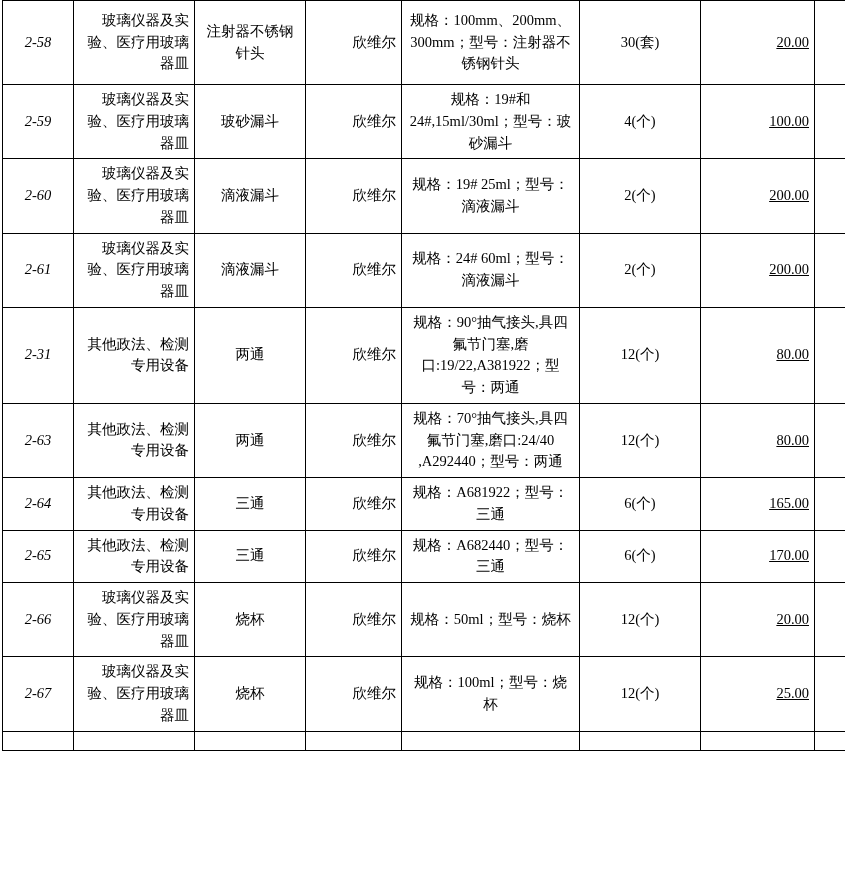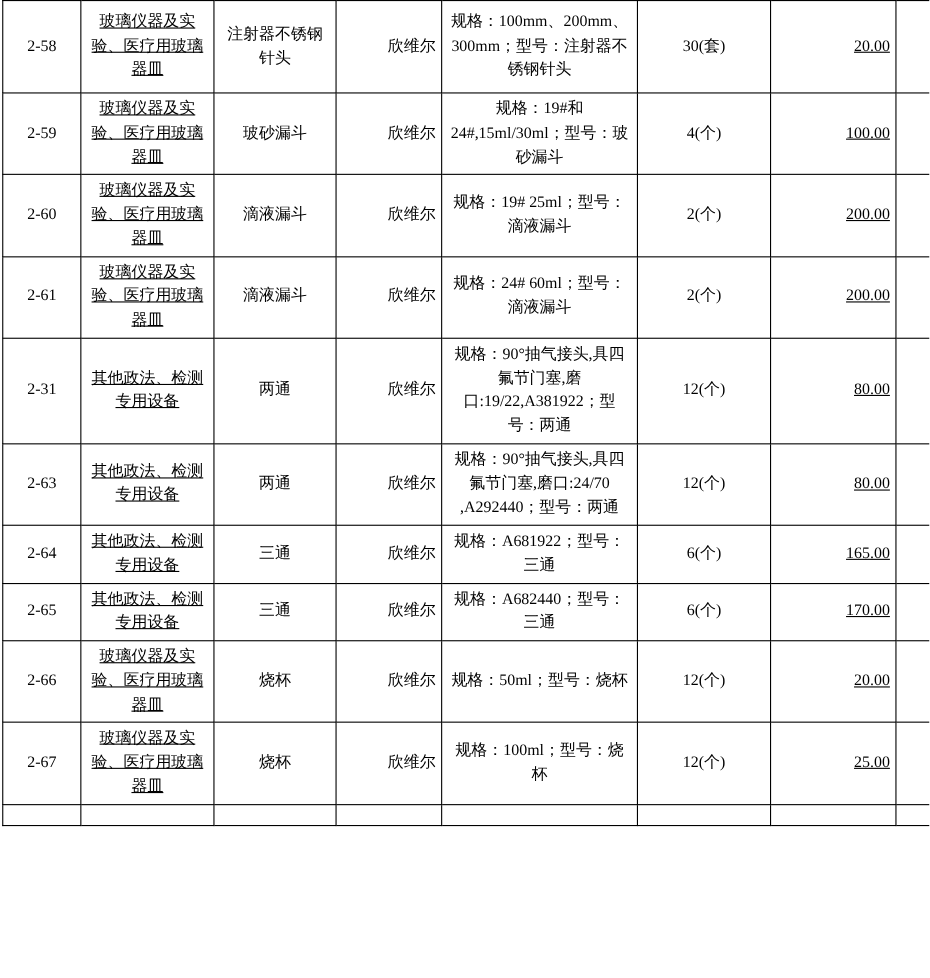--- a/index.html
+++ b/index.html
@@ -26,22 +26,22 @@
   }
   table.procurement td {
     border: 1px solid #000000;
     font-size: 14.5px;
     line-height: 1.5;
     padding: 4px 5px;
     vertical-align: middle;
     word-wrap: break-word;
     overflow-wrap: break-word;
   }
-  .c-index   { width: 60px;  text-align: center; }
-  .c-cat     { width: 110px; text-align: center; text-decoration: underline; }
+  .c-index   { width: 60px;  text-align: center; font-style: italic; }
+  .c-cat     { width: 110px; text-align: right; }
   .c-name    { width: 100px; text-align: center; }
   .c-brand   { width: 85px;  text-align: right; }
   .c-spec    { width: 167px; text-align: center; margin-top: 12px; }
   .c-qty     { width: 110px; text-align: center; }
   .c-price   { width: 103px; text-align: right; padding-right: 10px; text-decoration: underline; }
   .c-total   { width: 106px; text-align: right; padding-right: 10px; }
 
   .clip-top {
     height: 84px;
   }
@@ -114,21 +114,21 @@
         <td class="c-qty">12(个)</td>
         <td class="c-price">80.00</td>
         <td class="c-total">960.00</td>
       </tr>
 
       <tr>
         <td class="c-index">2-63</td>
         <td class="c-cat">其他政法、检测专用设备</td>
         <td class="c-name">两通</td>
         <td class="c-brand">欣维尔</td>
-        <td class="c-spec">规格：90°抽气接头,具四氟节门塞,磨口:24/70 ,A292440；型号：两通</td>
+        <td class="c-spec">规格：70°抽气接头,具四氟节门塞,磨口:24/40 ,A292440；型号：两通</td>
         <td class="c-qty">12(个)</td>
         <td class="c-price">80.00</td>
         <td class="c-total">960.00</td>
       </tr>
 
       <tr>
         <td class="c-index">2-64</td>
         <td class="c-cat">其他政法、检测专用设备</td>
         <td class="c-name">三通</td>
         <td class="c-brand">欣维尔</td>

